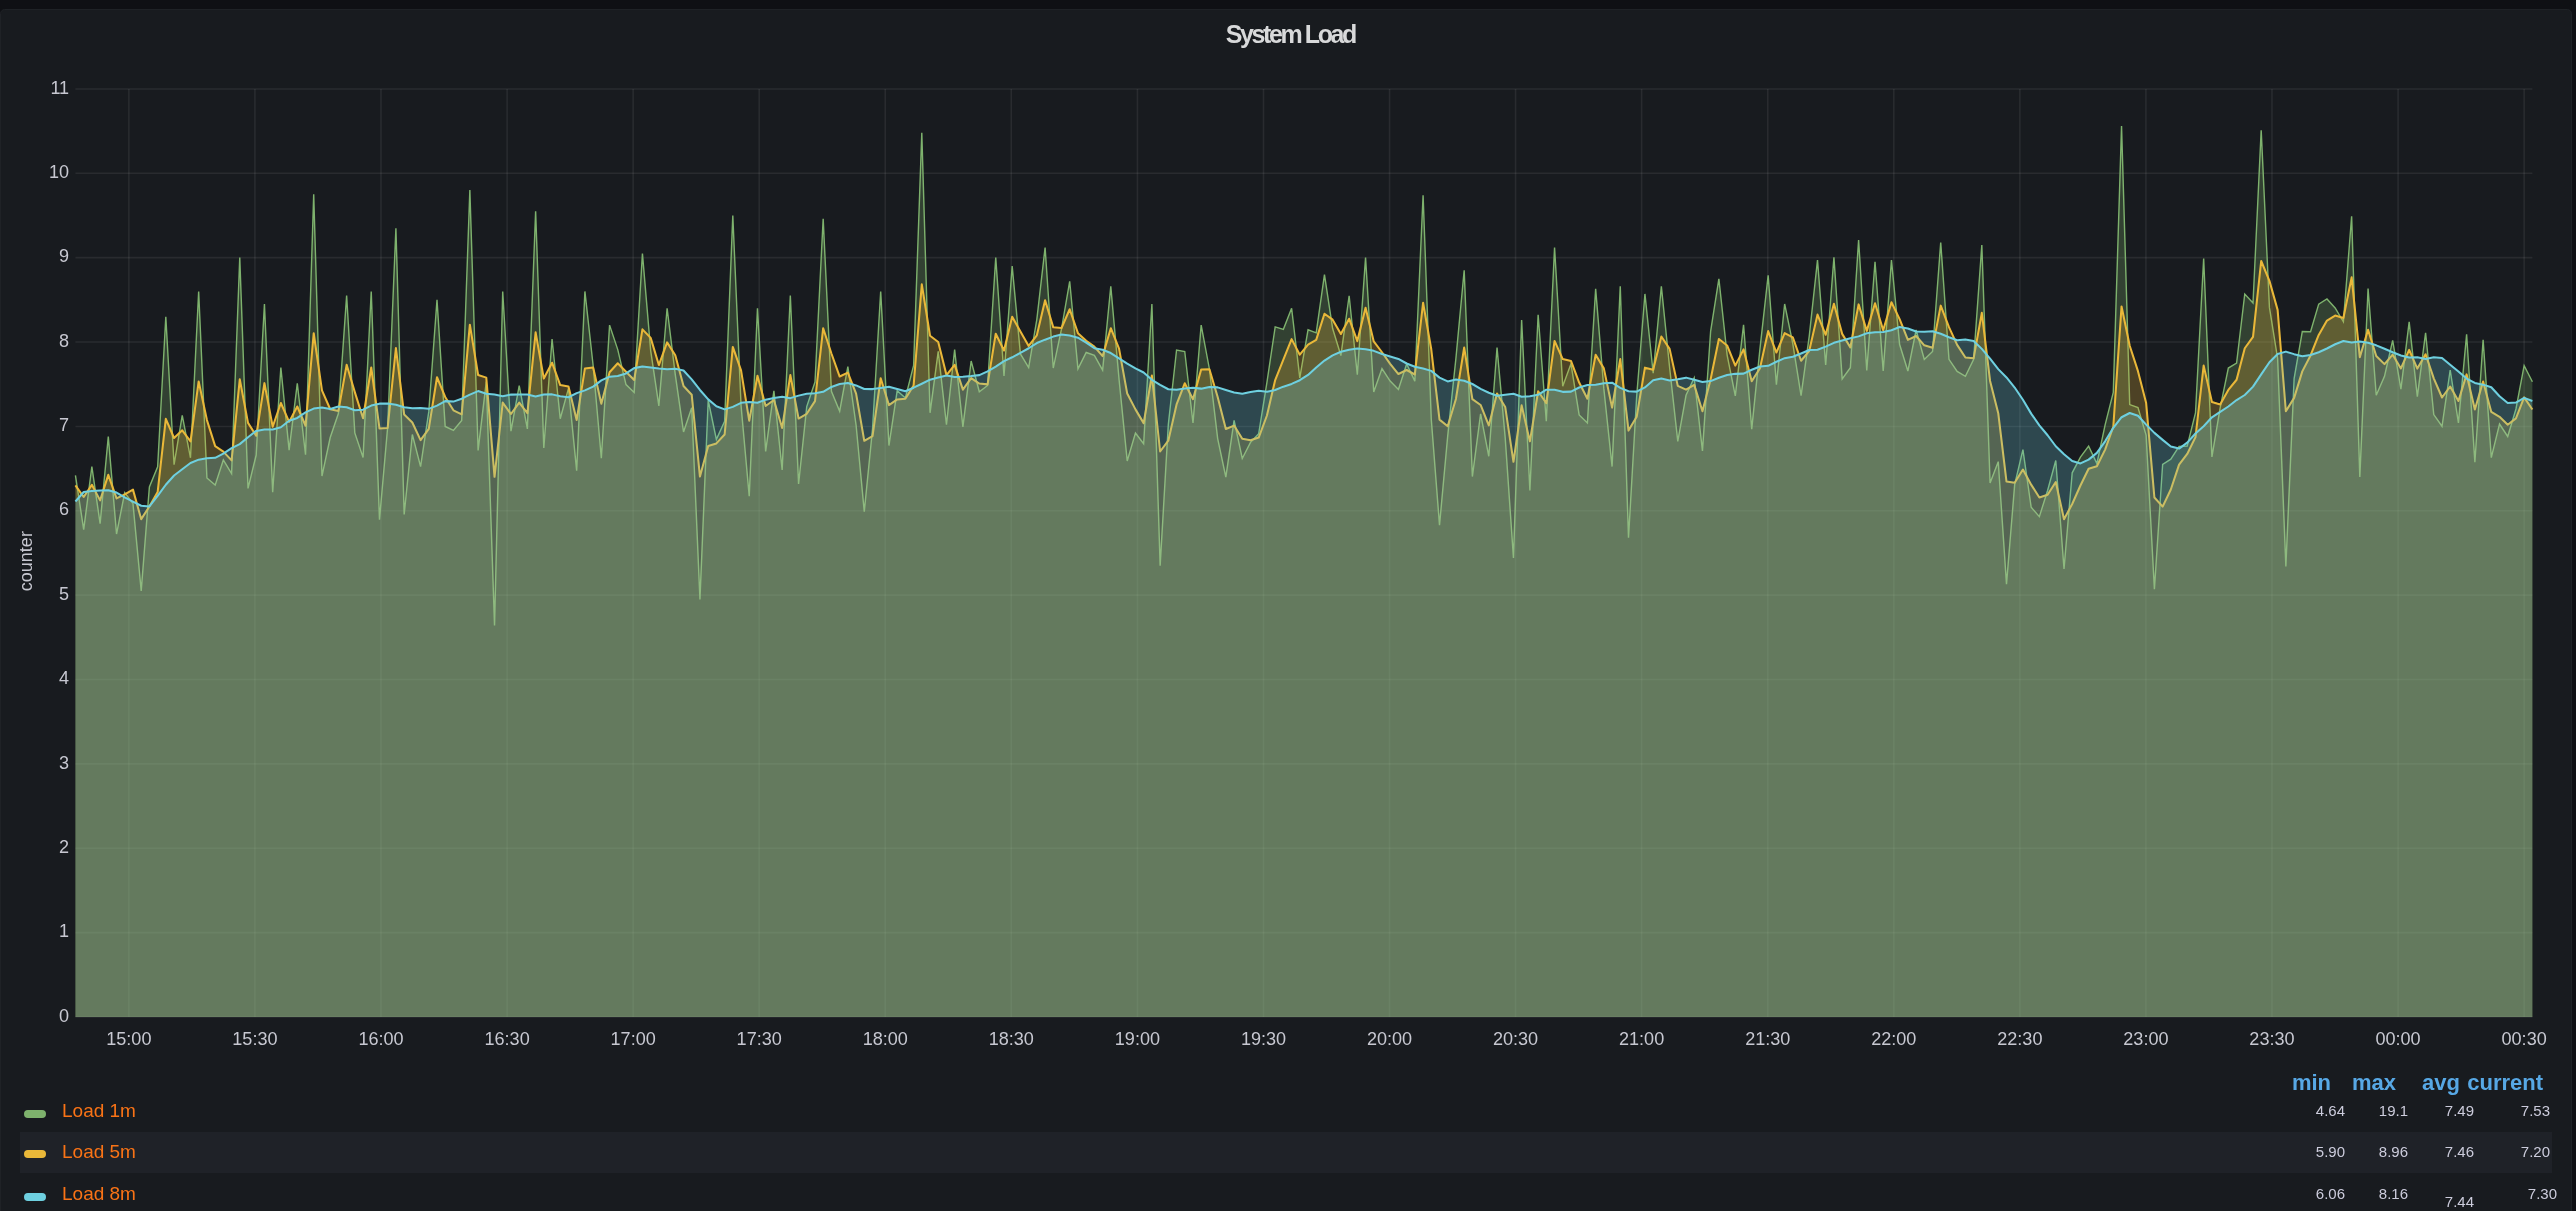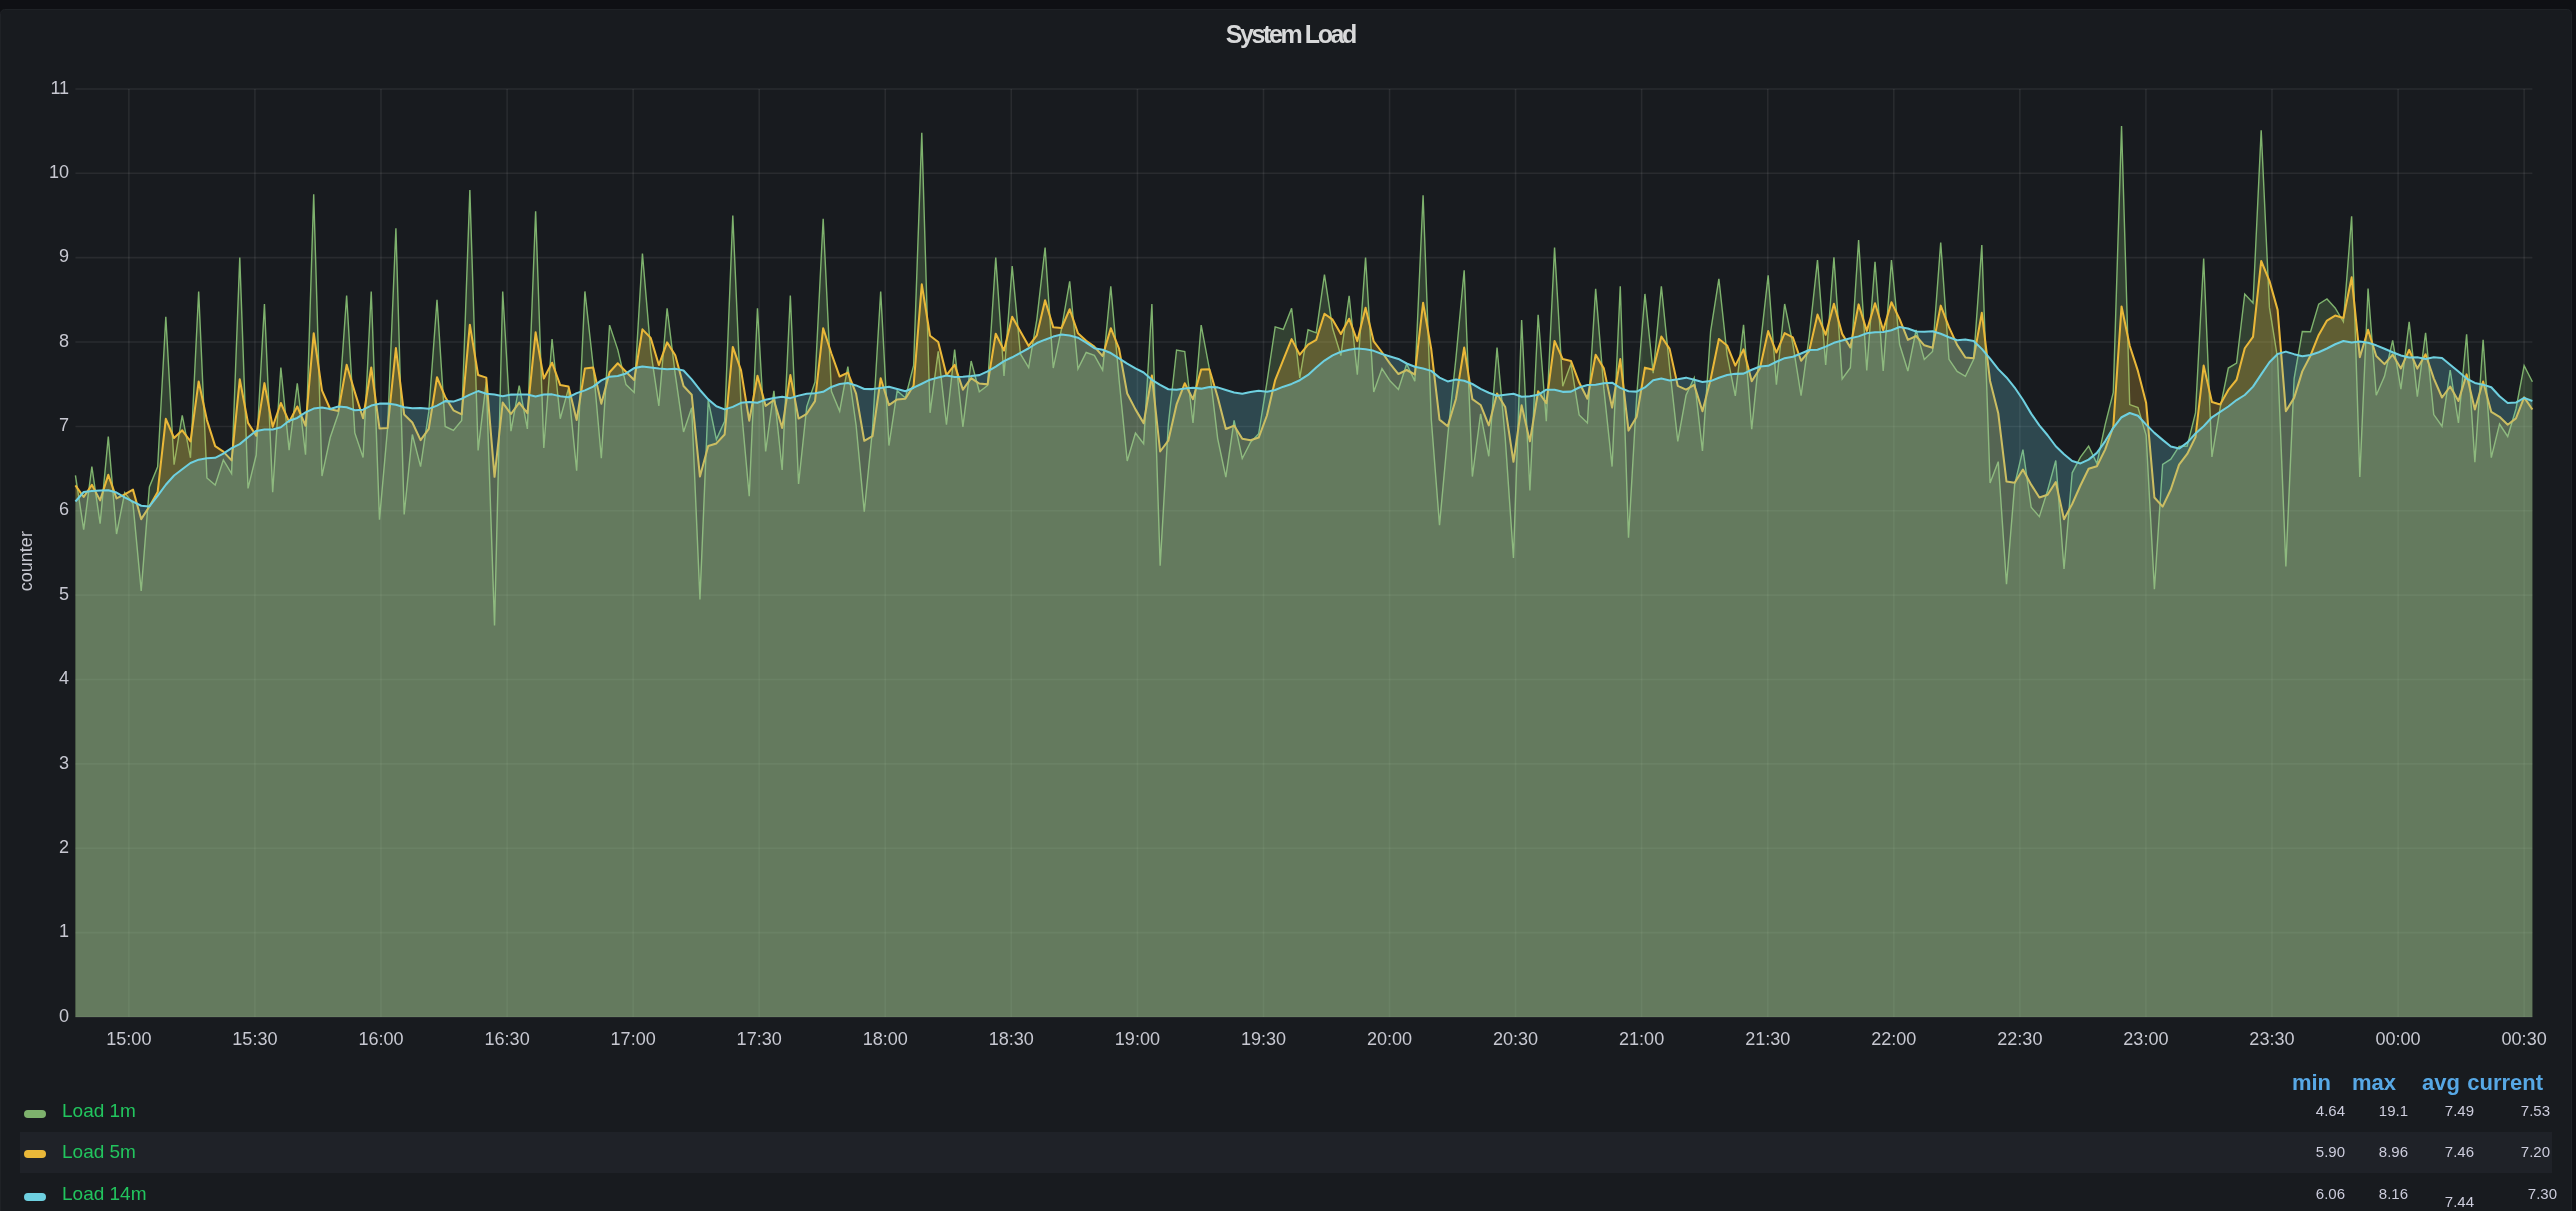--- a/index.html
+++ b/index.html
@@ -1,21 +1,21 @@
 <!DOCTYPE html>
 <html style="font-size:12.6px"><head><meta charset="utf-8"><style>
   html,body{margin:0;padding:0;width:2576px;height:1212px;background:#0f1014;overflow:hidden;}
   body{font-family:"Liberation Sans",sans-serif;position:relative;}
   .panel{position:absolute;left:0;top:9.4px;width:2570px;height:1226px;background:#181b1f;border:1.6px solid #1f2226;border-radius:4.7px;}
   .title{position:absolute;left:2.4px;top:20.4px;width:2576px;text-align:center;color:#d8d9da;font-size:25px;font-weight:700;letter-spacing:-2.4px;}
   svg{position:absolute;left:0;top:0;}
   .tick{fill:#c7c8d1;font-size:23px;font-family:"Liberation Sans",sans-serif;}
   .hdr{position:absolute;color:#57a8e5;font-size:22px;font-weight:700;text-align:right;top:1070px;}
   .val{position:absolute;color:#ccccdc;font-size:15px;text-align:right;}
-  .lbl{position:absolute;color:#22c55e;font-size:19px;left:62px;}
+  .lbl{position:absolute;color:#f97316;font-size:19px;left:62px;}
   .pill{position:absolute;width:22px;height:7.9px;border-radius:3.9px;left:23.6px;}
   .stripe{position:absolute;left:20.4px;top:1132px;width:2532px;height:41px;background:rgba(200,210,255,0.045);}
 </style></head>
 <body>
 <div class="panel"></div>
 <div class="title">System Load</div>
 <svg width="2576" height="1212" viewBox="0 0 3278 1542">
     <g stroke="rgba(255,255,255,0.075)" stroke-width="2">
       <line x1="96.0" y1="1294.0" x2="3222.5" y2="1294.0"></line>
       <line x1="96.0" y1="1186.6" x2="3222.5" y2="1186.6"></line>
@@ -93,21 +93,21 @@
 <div class="stripe"></div>
 <div class="hdr" style="left:2174px;width:157px;">min</div>
 <div class="hdr" style="left:2239px;width:157px;">max</div>
 <div class="hdr" style="left:2303px;width:157px;">avg</div>
 <div class="hdr" style="left:2380px;width:157px;padding-left:6px;">current</div>
 <div class="pill" style="top:1110px;background:#7eb26d;"></div>
 <div class="pill" style="top:1150px;background:#eab839;"></div>
 <div class="pill" style="top:1193px;background:#6ed0e0;"></div>
 <div class="lbl" style="top:1100px;">Load 1m</div>
 <div class="lbl" style="top:1141px;">Load 5m</div>
-<div class="lbl" style="top:1183px;">Load 14m</div>
+<div class="lbl" style="top:1183px;">Load 8m</div>
 <div class="val" style="left:2188px;top:1102px;width:157px;">4.64</div>
 <div class="val" style="left:2251px;top:1102px;width:157px;">19.1</div>
 <div class="val" style="left:2317px;top:1102px;width:157px;">7.49</div>
 <div class="val" style="left:2393px;top:1102px;width:157px;">7.53</div>
 <div class="val" style="left:2188px;top:1143px;width:157px;">5.90</div>
 <div class="val" style="left:2251px;top:1143px;width:157px;">8.96</div>
 <div class="val" style="left:2317px;top:1143px;width:157px;">7.46</div>
 <div class="val" style="left:2393px;top:1143px;width:157px;">7.20</div>
 <div class="val" style="left:2188px;top:1185px;width:157px;">6.06</div>
 <div class="val" style="left:2251px;top:1185px;width:157px;">8.16</div>

